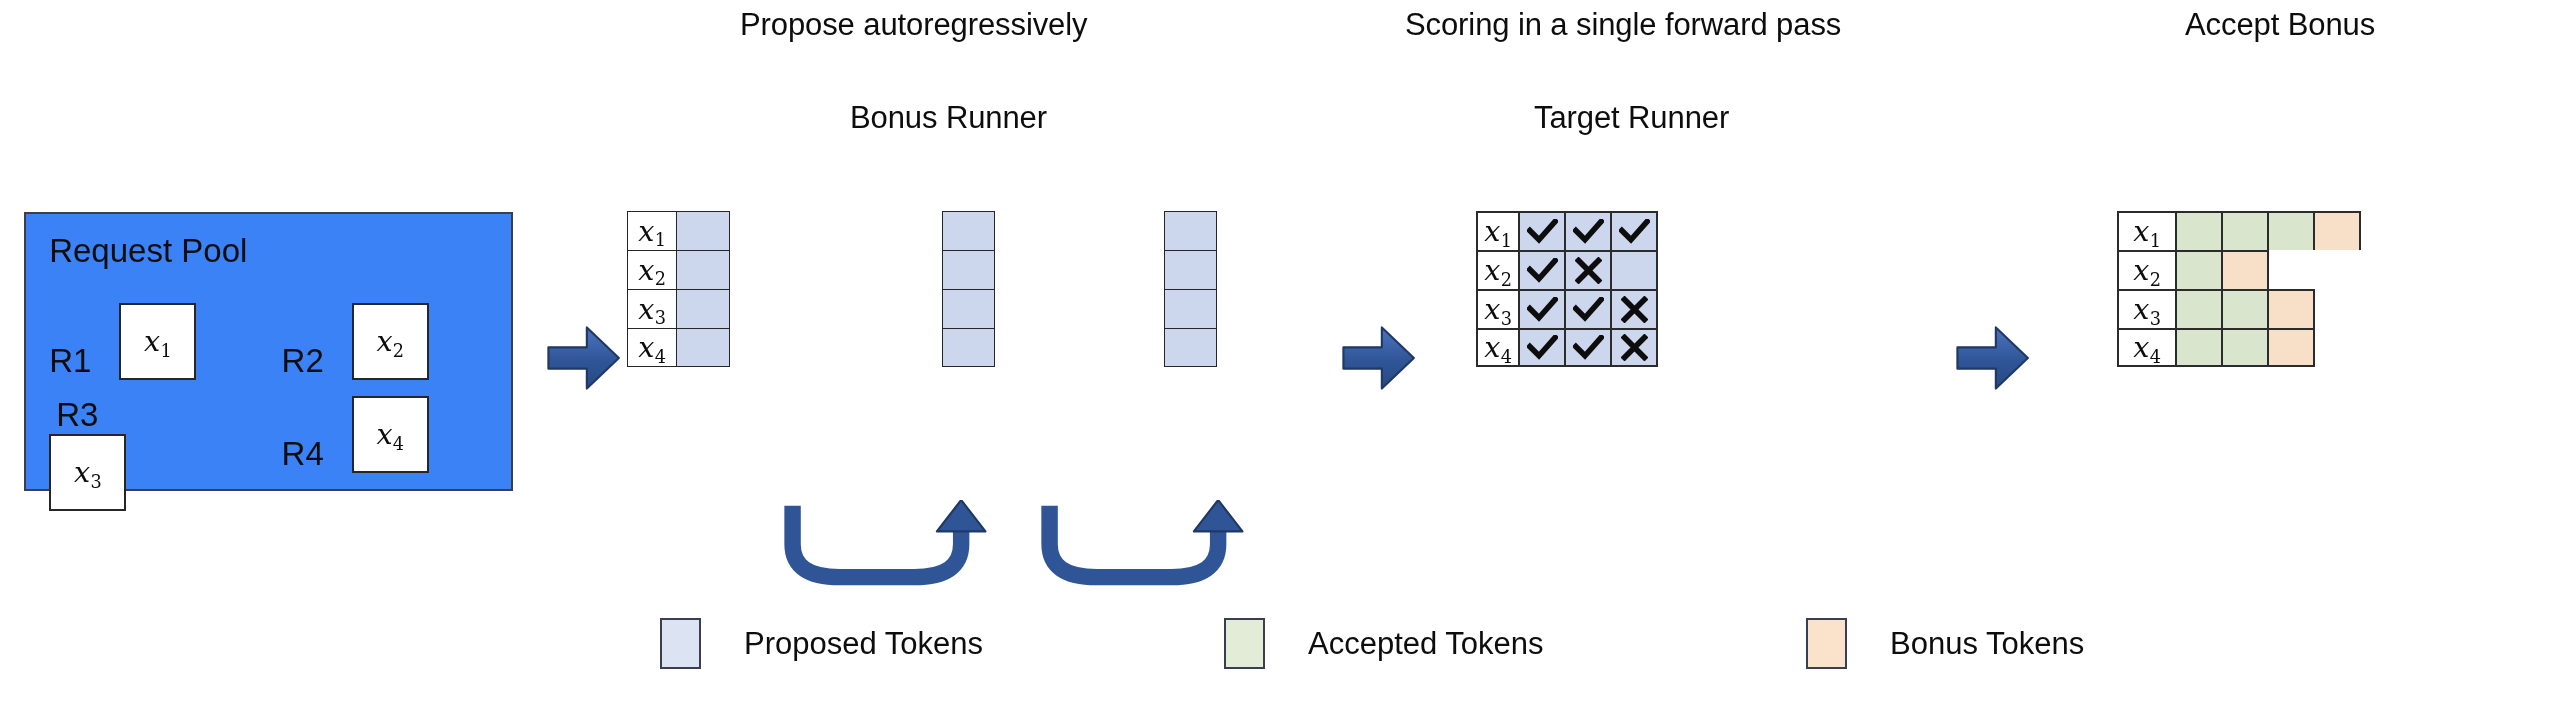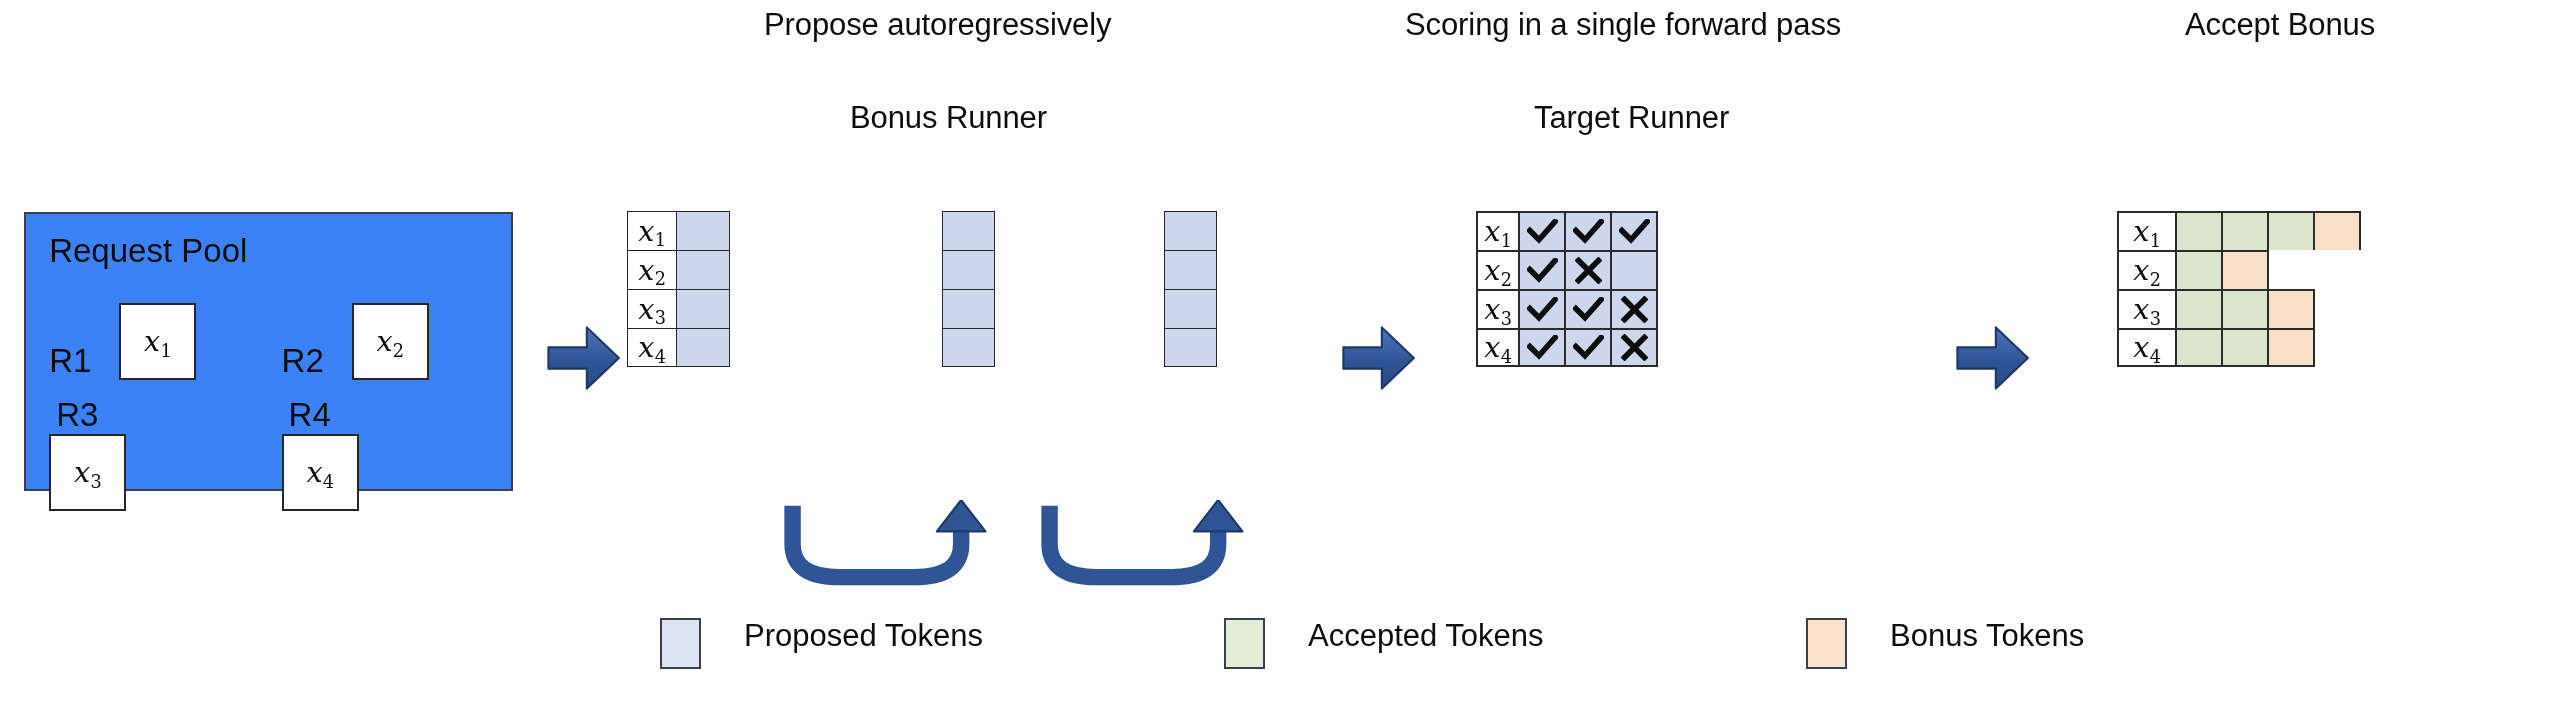--- a/index.html
+++ b/index.html
@@ -176,21 +176,21 @@
     border-bottom-width: 0;
     border-left-width: 0;
     box-sizing: border-box;
   }
   #accept-grid .acc-row:last-child .acc-cell { border-bottom-width: 2.1px; }
   .acc-cell.green  { background: #d9e6cd; }
   .acc-cell.orange { background: #f7dfc8; }
 
   
   #legend { position: absolute; left: 0; top: 618px; width: 2576px; height: 64px; }
-  .legend-item { position: absolute; display: flex; align-items: flex-start; }
+  .legend-item { position: absolute; display: flex; align-items: center; }
   .legend-swatch {
     width: 41px;
     height: 51px;
     border: 2.9px solid #3a3f50;
     box-sizing: border-box;
   }
   .legend-swatch.blue   { background: #dce4f3; }
   .legend-swatch.green  { background: #e3ecd7; }
   .legend-swatch.orange { background: #fae2cb; }
   .legend-text {
@@ -198,21 +198,21 @@
     font-size: 31px;
     color: #0d0d0d;
     white-space: nowrap;
   }
 </style>
 </head>
 <body>
 
 <div id="canvas">
 
-  <div class="heading" style="left:764px; top:7.1px;text-align:right;">Propose autoregressively</div>
+  <div class="heading" style="left:740px; top:7.1px;text-align:right;">Propose autoregressively</div>
 
   <div class="heading" style="left:850px; top:100px;">Bonus Runner</div>
 
   <div class="heading" style="left:1405px; top:7.1px;">Scoring in a single forward pass</div>
 
   <div class="heading" style="left:1534px; top:100px;">Target Runner</div>
 
   <div class="heading" style="left:2185px; top:7.1px;">Accept Bonus</div>
 
   <div id="request-pool">
@@ -232,21 +232,21 @@
       </span>
     </div>
 
     <div class="req-entry" style="left:23.6px; top:182px;flex-direction:column;">
       <span class="req-label">R3</span>
       <span class="req-box">
         <span class="mathvar"><i>x</i><sub>3</sub></span>
       </span>
     </div>
 
-    <div class="req-entry" style="left:256px; top:182px;flex-direction:column;">
+    <div class="req-entry" style="left:256px; top:182px;">
       <span class="req-label">R4</span>
       <span class="req-box">
         <span class="mathvar"><i>x</i><sub>4</sub></span>
       </span>
     </div>
   </div>
 
   <div class="block-arrow" style="left:547px; top:323px;">
     <svg width="74" height="70" viewBox="0 0 104 98">
       <defs>

